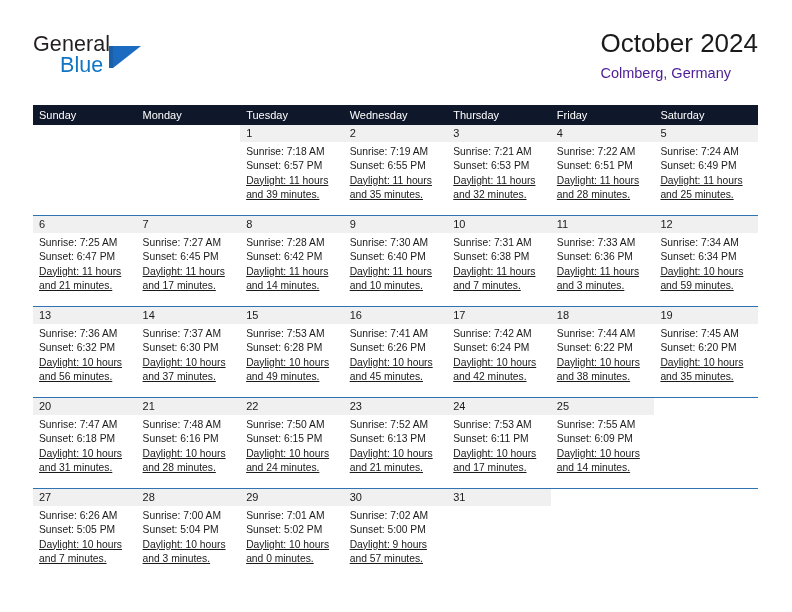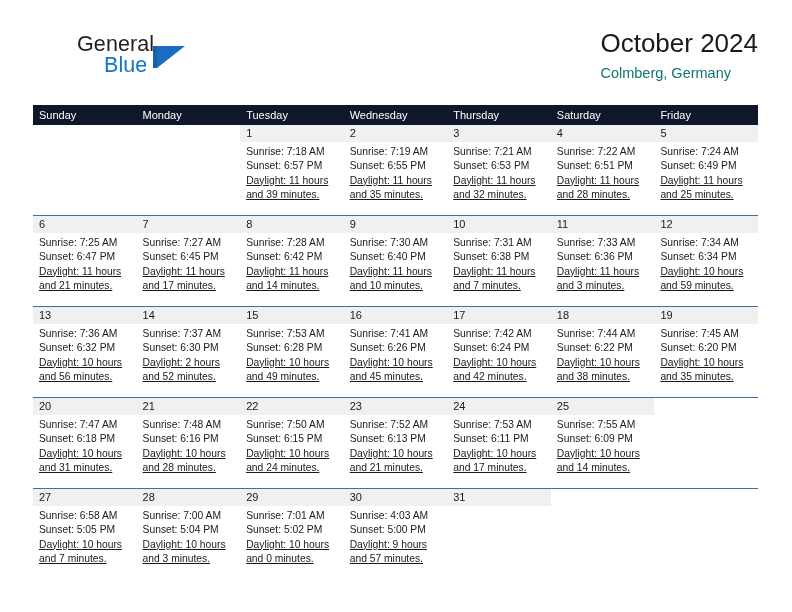--- a/index.html
+++ b/index.html
@@ -20,21 +20,20 @@
     height: 612px;
   }
 
   
   .masthead {
     position: absolute;
     left: 33px;
     top: 26px;
     right: 34px;
     height: 72px;
-    margin-left: 44px;
   }
   .logo {
     position: absolute;
     left: 0;
     top: 6px;
     width: 210px;
     height: 62px;
   }
   .logo-general {
     position: absolute;
@@ -86,21 +85,21 @@
   }
   .cal-title {
     font-size: 26px;
     color: #1a1a1a;
     line-height: 34px;
     white-space: nowrap;
     font-weight: normal;
   }
   .cal-subtitle {
     font-size: 14.5px;
-    color: #0f766e;
+    color: #4c1d95;
     line-height: 22px;
     margin-top: 2px;
     white-space: nowrap;
   }
 
   
   .calendar {
     position: absolute;
     left: 33px;
     top: 105px;
@@ -188,22 +187,22 @@
 
   </div>
 
   <div class="calendar">
     <div class="weekday-row">
         <div class="weekday">Sunday</div>
         <div class="weekday">Monday</div>
         <div class="weekday">Tuesday</div>
         <div class="weekday">Wednesday</div>
         <div class="weekday">Thursday</div>
+        <div class="weekday">Friday</div>
         <div class="weekday">Saturday</div>
-        <div class="weekday">Friday</div>
       </div>
     <div class="weeks">
         <div class="week-row first">
           <div class="day-cell empty"></div>
           <div class="day-cell empty"></div>
           <div class="day-cell filled">
             <div class="daynum-band">
               <div class="daynum">1</div>
             </div>
             <div class="day-body">
@@ -336,21 +335,21 @@
               <div class="day-line wrap">Daylight: 10 hours and 56 minutes.</div>
             </div>
           </div>
           <div class="day-cell filled">
             <div class="daynum-band">
               <div class="daynum">14</div>
             </div>
             <div class="day-body">
               <div class="day-line">Sunrise: 7:37 AM</div>
               <div class="day-line">Sunset: 6:30 PM</div>
-              <div class="day-line wrap">Daylight: 2 hours and 52 minutes.</div>
+              <div class="day-line wrap">Daylight: 10 hours and 37 minutes.</div>
             </div>
           </div>
           <div class="day-cell filled">
             <div class="daynum-band">
               <div class="daynum">15</div>
             </div>
             <div class="day-body">
               <div class="day-line">Sunrise: 7:53 AM</div>
               <div class="day-line">Sunset: 6:28 PM</div>
               <div class="day-line wrap">Daylight: 10 hours and 49 minutes.</div>
@@ -458,21 +457,21 @@
               <div class="day-line wrap">Daylight: 10 hours and 14 minutes.</div>
             </div>
           </div>
         </div>
         <div class="week-row">
           <div class="day-cell filled">
             <div class="daynum-band">
               <div class="daynum">27</div>
             </div>
             <div class="day-body">
-              <div class="day-line">Sunrise: 6:58 AM</div>
+              <div class="day-line">Sunrise: 6:26 AM</div>
               <div class="day-line">Sunset: 5:05 PM</div>
               <div class="day-line wrap">Daylight: 10 hours and 7 minutes.</div>
             </div>
           </div>
           <div class="day-cell filled">
             <div class="daynum-band">
               <div class="daynum">28</div>
             </div>
             <div class="day-body">
               <div class="day-line">Sunrise: 7:00 AM</div>
@@ -488,21 +487,21 @@
               <div class="day-line">Sunrise: 7:01 AM</div>
               <div class="day-line">Sunset: 5:02 PM</div>
               <div class="day-line wrap">Daylight: 10 hours and 0 minutes.</div>
             </div>
           </div>
           <div class="day-cell filled">
             <div class="daynum-band">
               <div class="daynum">30</div>
             </div>
             <div class="day-body">
-              <div class="day-line">Sunrise: 4:03 AM</div>
+              <div class="day-line">Sunrise: 7:02 AM</div>
               <div class="day-line">Sunset: 5:00 PM</div>
               <div class="day-line wrap">Daylight: 9 hours and 57 minutes.</div>
             </div>
           </div>
           <div class="day-cell filled">
             <div class="daynum-band">
               <div class="daynum">31</div>
             </div>
           </div>
           <div class="day-cell empty"></div>

